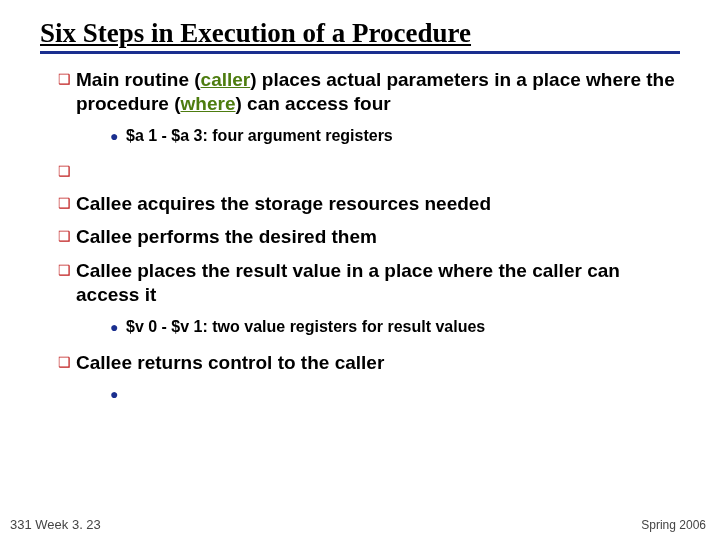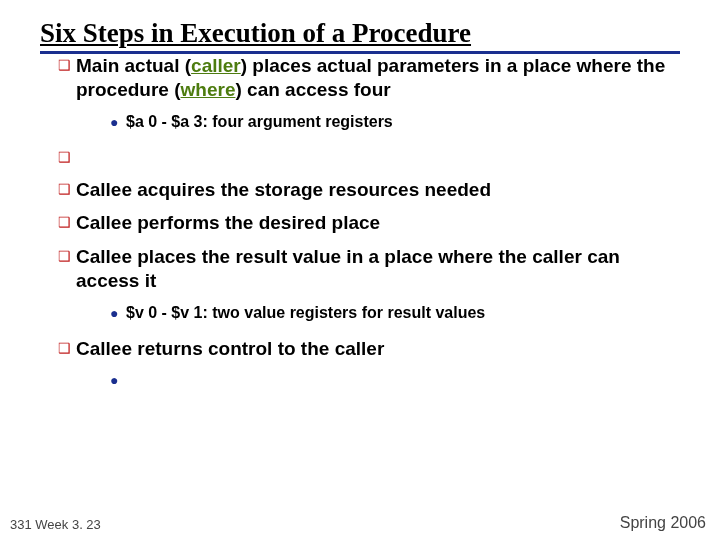--- a/index.html
+++ b/index.html
@@ -14,21 +14,21 @@
   .slide {
     padding: 18px 40px 0 40px;
   }
   .title {
     font-family: "Times New Roman", Times, serif;
     font-size: 27px;
     font-weight: bold;
     text-decoration: underline;
     border-bottom: 3px solid #1a2f8f;
     padding-bottom: 2px;
-    margin-bottom: 0;
+    margin-bottom: 14px;
   }
   .body {
     padding-left: 18px;
   }
   .q-item { display: flex; margin-bottom: 10px; }
   .q-item .marker {
     color: #c02020;
     font-size: 14px;
     line-height: 22px;
     width: 18px;
@@ -60,56 +60,56 @@
     position: absolute;
     left: 10px;
     bottom: 8px;
     font-size: 13px;
     color: #444;
   }
   .footer-right {
     position: absolute;
     right: 14px;
     bottom: 8px;
-    font-size: 16px;
+    font-size: 12px;
     color: #444;
     margin-left: 22px;
   }
 </style>
 </head>
 <body>
 
 <div class="slide">
   <div class="title">Six Steps in Execution of a Procedure</div>
 
   <div class="body">
 
     <div class="q-item">
       <div class="marker">❑</div>
       <div class="text">
-        <span>Main actual (</span><span class="callout">caller</span><span>) places actual parameters in a place where the procedure (</span><span class="callout">where</span><span>) can access four</span>
+        <span>Main routine (</span><span class="callout">caller</span><span>) places actual parameters in a place where the procedure (</span><span class="callout">where</span><span>) can access four</span>
       </div>
     </div>
     <div class="sub-item">
       <div class="dot">●</div>
-      <div class="stext">$a 0 - $a 3: four argument registers</div>
+      <div class="stext">$a 1 - $a 3: four argument registers</div>
     </div>
 
     <div class="q-item">
       <div class="marker">❑</div>
     </div>
 
     <div class="q-item">
       <div class="marker">❑</div>
       <div class="text">Callee acquires the storage resources needed</div>
     </div>
 
     <div class="q-item">
       <div class="marker">❑</div>
-      <div class="text">Callee performs the desired place</div>
+      <div class="text">Callee performs the desired them</div>
     </div>
 
     <div class="q-item">
       <div class="marker">❑</div>
       <div class="text">Callee places the result value in a place where the caller can access it</div>
     </div>
     <div class="sub-item">
       <div class="dot">●</div>
       <div class="stext">$v 0 - $v 1:  two value registers for result values</div>
     </div>

